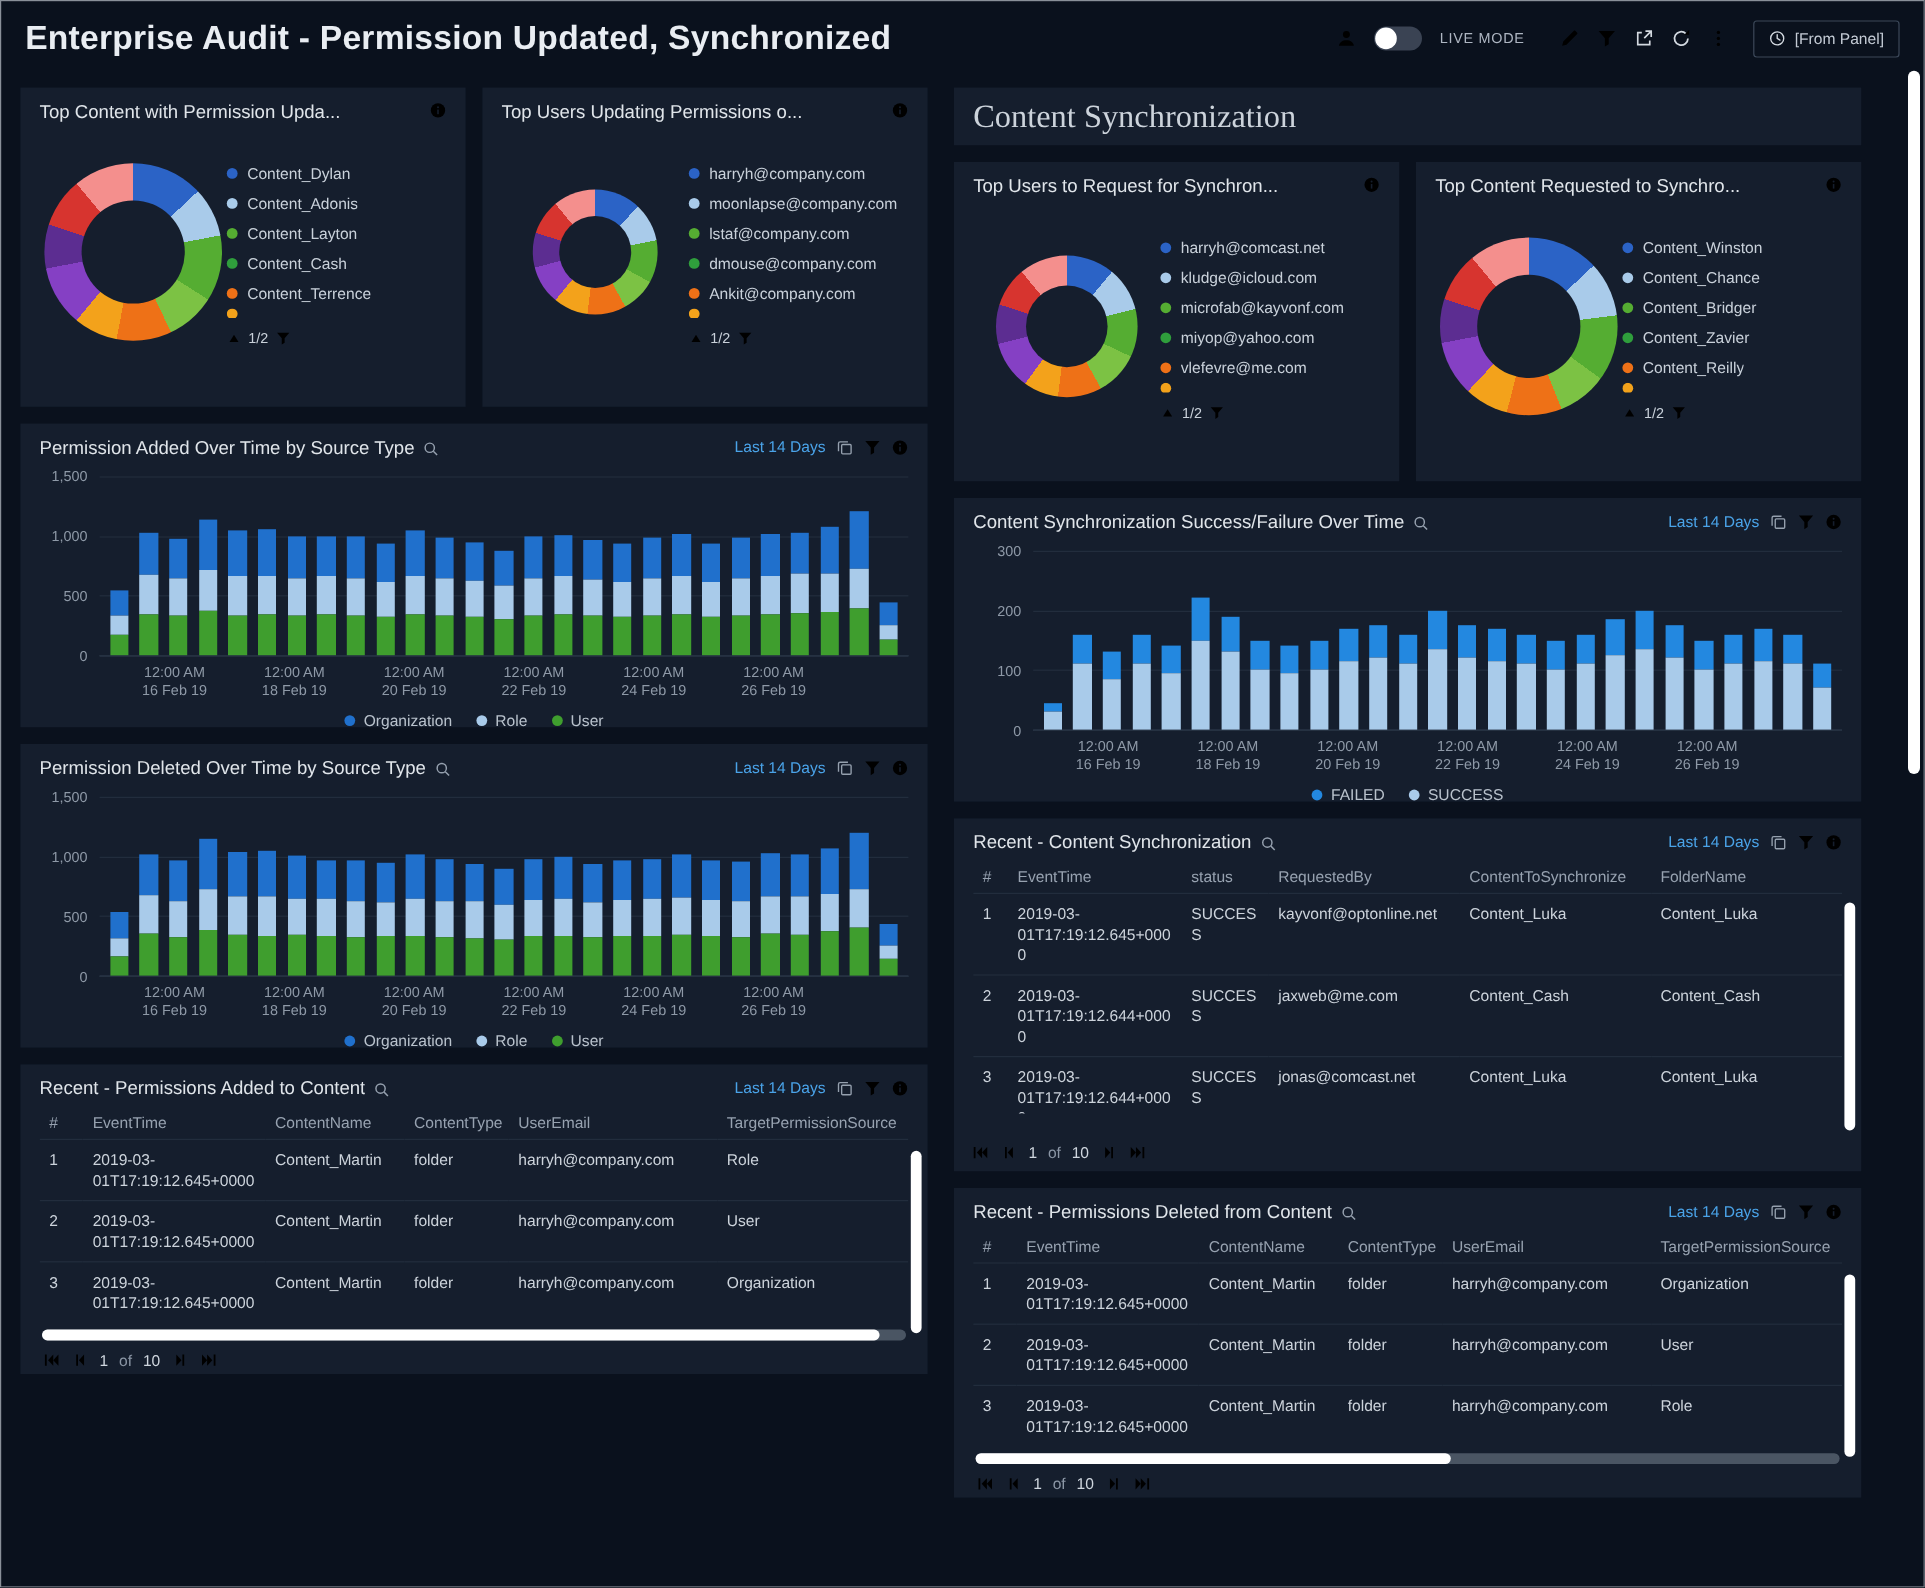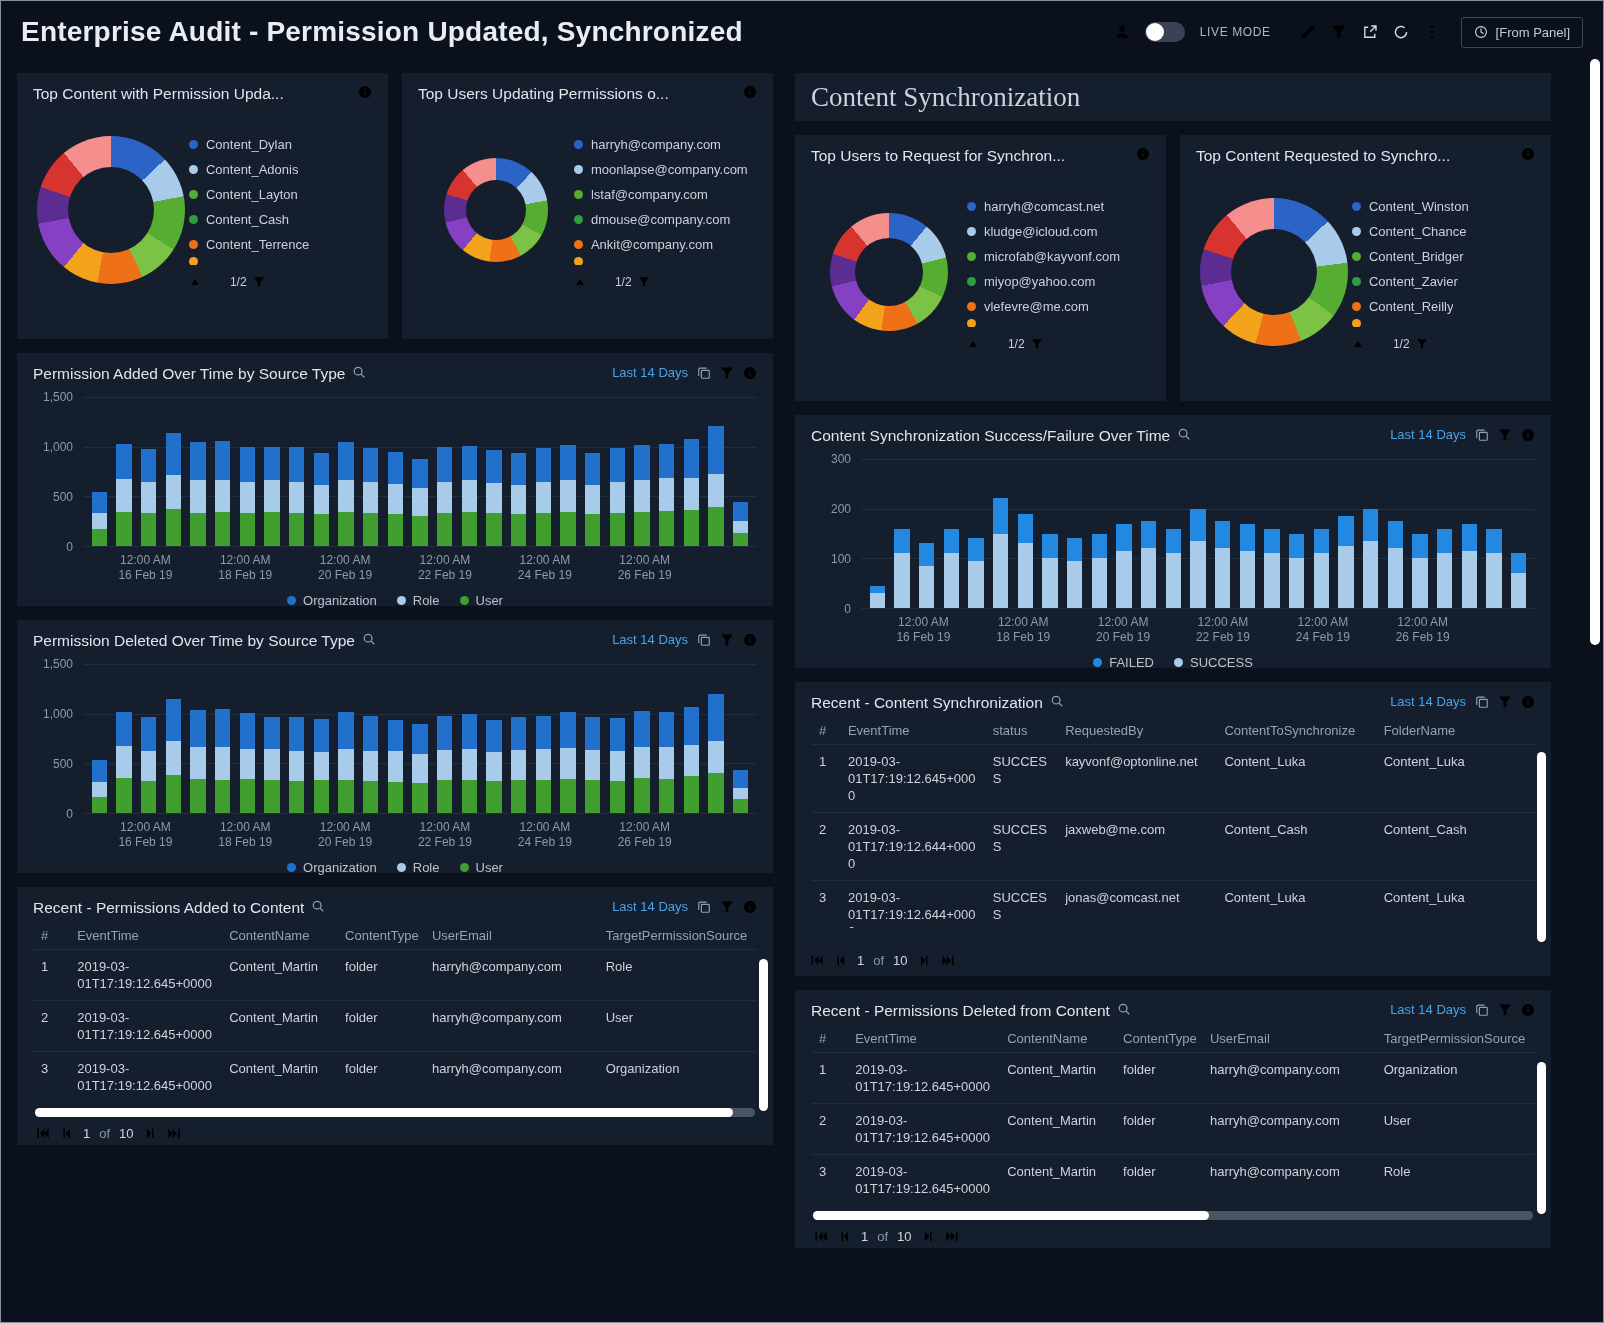--- a/index.html
+++ b/index.html
@@ -19,39 +19,39 @@
   .live-label{font-size:12px;color:#aeb6c2;letter-spacing:.6px;margin-right:14px;}
   .from-panel{display:flex;align-items:center;gap:8px;border:1px solid #3c4859;border-radius:3px;
               padding:7px 12px;color:#c3cad4;font-size:13px;margin-left:6px;}
   
   .columns{display:flex;gap:22px;padding:10px 52px 10px 16px;}
   .col{flex:1;display:flex;flex-direction:column;gap:14px;min-width:0;}
   .section-title{background:#151e2d;color:#ccd3db;font-family:"Liberation Serif",serif;
                  font-size:27px;padding:8px 16px;height:32px;line-height:32px;}
   .panel{background:#151e2d;box-sizing:border-box;padding:12px 16px;position:relative;}
   .panel-head{display:flex;align-items:flex-start;justify-content:space-between;margin-bottom:4px;}
-  .ph-left{display:flex;align-items:flex-start;gap:7px;min-width:0;}
+  .ph-left{display:flex;align-items:center;gap:7px;min-width:0;}
   .ph-right{display:flex;align-items:center;gap:9px;flex:none;}
   .panel-title{font-size:15.5px;color:#e0e5ea;font-weight:500;white-space:nowrap;overflow:hidden;}
   .link{font-size:13px;color:#4aa3e8;cursor:pointer;white-space:nowrap;}
   
   .donut-row{display:flex;gap:14px;}
   .donut-panel{flex:1;height:266px;min-width:0;}
   .donut-body{display:flex;align-items:center;height:206px;}
   .donut-wrap{width:46%;display:flex;justify-content:center;}
   .donut{width:148px;height:148px;border-radius:50%;position:relative;cursor:pointer;}
   .hole{position:absolute;inset:21%;border-radius:50%;background:#151e2d;}
   .legend-col{width:54%;display:flex;flex-direction:column;justify-content:center;min-width:0;}
   .legend-item{display:flex;align-items:center;height:25px;gap:8px;min-width:0;cursor:pointer;}
   .legend-item.clipped{height:8px;overflow:hidden;align-items:flex-start;}
   .dot{width:9px;height:9px;border-radius:50%;flex:none;}
   .legend-label{font-size:13px;color:#c9d1da;white-space:nowrap;overflow:hidden;}
   .donut-pager{display:flex;align-items:center;gap:6px;margin-top:10px;}
   .tri{color:#8b96a5;}
-  .pager-text{font-size:12px;color:#c9d1da;margin-left:23px;}
+  .pager-text{font-size:12px;color:#c9d1da;}
   
   .chart-panel{height:253px;}
   .barchart{display:flex;margin-top:14px;height:150px;}
   .y-axis{width:50px;position:relative;flex:none;}
   .y-label{position:absolute;right:10px;transform:translateY(-50%);font-size:12px;color:#8e99a7;}
   .plot{flex:1;position:relative;border-bottom:1px solid #404d60;min-width:0;}
   .gridline{position:absolute;left:0;right:0;height:1px;background:#222d3d;}
   .bars{position:absolute;left:4px;right:4px;top:0;bottom:0;display:flex;align-items:flex-end;}
   .bar-slot{flex:1;height:100%;display:flex;flex-direction:column;justify-content:flex-end;align-items:center;cursor:pointer;}
   .seg{width:62%;}

